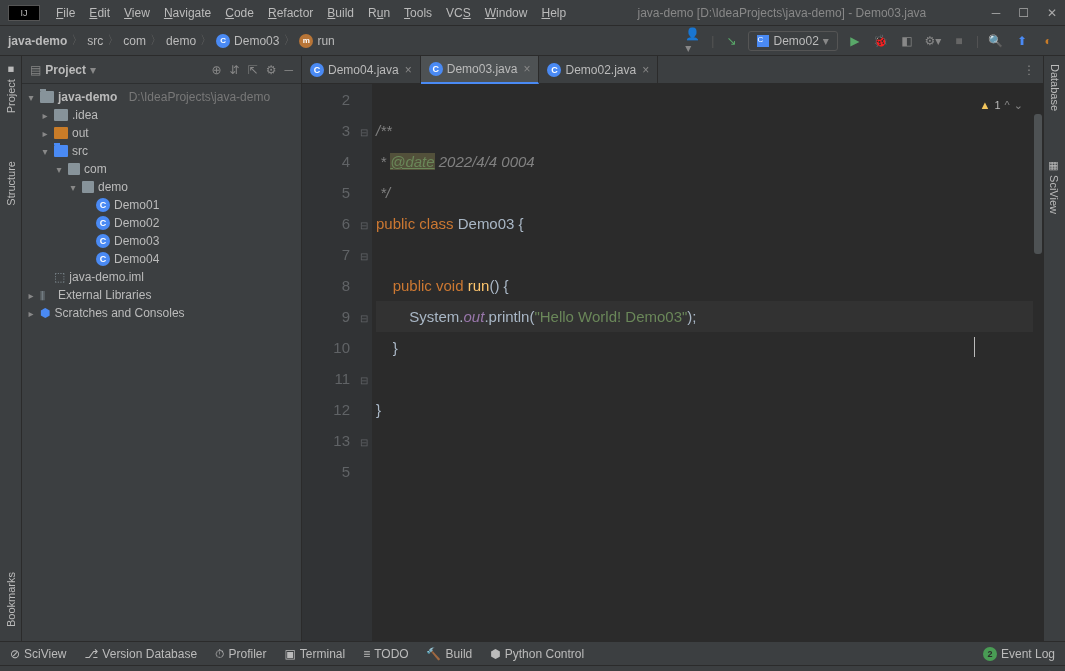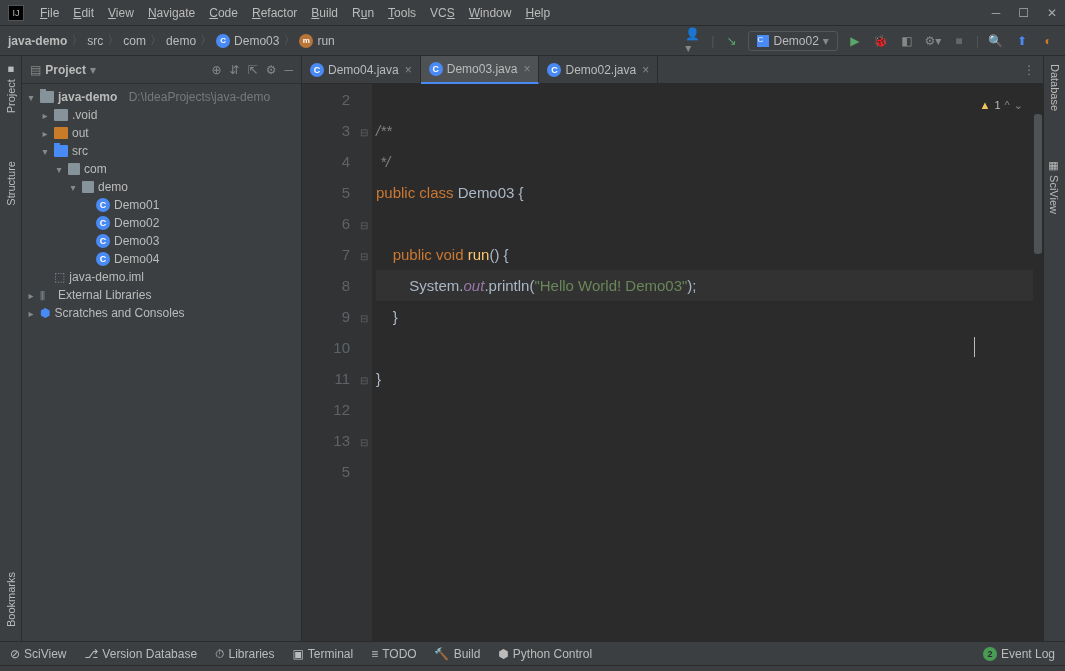--- a/index.html
+++ b/index.html
@@ -1,18 +1,18 @@
 <!DOCTYPE html>
 <html><head>
 <meta charset="utf-8">
 <style>
 * { margin:0; padding:0; box-sizing:border-box; font-family:"Segoe UI",Arial,sans-serif; }
 body { background:#3c3f41; color:#bbbbbb; font-size:12px; width:1065px; height:671px; overflow:hidden; position:relative; }
 .titlebar { height:26px; background:#3c3f41; display:flex; align-items:center; padding:0 8px; border-bottom:1px solid #2b2b2b; }
-.titlebar .logo { width:16px; height:16px; background:#000; border:1px solid #555; margin-right:10px; display:flex; align-items:center; justify-content:center; font-size:9px; }
+.titlebar .logo { width:32px; height:16px; background:#000; border:1px solid #555; margin-right:10px; display:flex; align-items:center; justify-content:center; font-size:9px; }
 .menubar { display:flex; gap:2px; }
 .menubar span { padding:2px 6px; cursor:pointer; }
 .menubar span u { text-decoration:underline; }
 .titlebar .title { flex:1; text-align:center; color:#888; font-size:12px; }
 .winbtns { display:flex; gap:18px; margin-left:auto; color:#aaa; }
 .navbar { height:30px; background:#3c3f41; border-bottom:1px solid #2b2b2b; display:flex; align-items:center; padding:0 8px; }
 .breadcrumb { display:flex; align-items:center; gap:4px; font-size:12px; }
 .breadcrumb .sep { color:#666; }
 .breadcrumb .ico { width:14px; height:14px; border-radius:50%; display:inline-flex; align-items:center; justify-content:center; font-size:8px; font-weight:bold; }
 .ico-c { background:#4a8af4; color:#fff; }
@@ -91,20 +91,21 @@
     <span><u>N</u>avigate</span>
     <span><u>C</u>ode</span>
     <span><u>R</u>efactor</span>
     <span><u>B</u>uild</span>
     <span>R<u>u</u>n</span>
     <span><u>T</u>ools</span>
     <span>VC<u>S</u></span>
     <span><u>W</u>indow</span>
     <span><u>H</u>elp</span>
   </div>
+  <div class="title">java-demo [D:\IdeaProjects\java-demo] - Demo03.java</div>
   <div class="winbtns">
     <span>─</span>
     <span>☐</span>
     <span>✕</span>
   </div>
 </div>
 
 <div class="navbar">
   <div class="breadcrumb">
     <b>java-demo</b>
@@ -167,21 +168,21 @@
     </div>
     <div class="tree">
       <div class="tree-row">
         <span class="arrow">▾</span><span class="folder-ico open"></span>
         <b>java-demo</b>&nbsp;
         <span class="dim">D:\IdeaProjects\java-demo</span>
       </div>
       <div class="tree-row ind1">
         <span class="arrow">▸</span>
           <span class="folder-ico"></span>
-        <span>.void</span>
+        <span>.idea</span>
       </div>
       <div class="tree-row ind1">
         <span class="arrow">▸</span>
           <span class="folder-ico out"></span>
         <span>out</span>
       </div>
       <div class="tree-row ind1">
         <span class="arrow">▾</span>
           <span class="folder-ico src open"></span>
         <span>src</span>
@@ -273,20 +274,21 @@
         <span class="fold-mark" style="top:33px">⊟</span>
         <span class="fold-mark" style="top:126px">⊟</span>
         <span class="fold-mark" style="top:157px">⊟</span>
         <span class="fold-mark" style="top:219px">⊟</span>
         <span class="fold-mark" style="top:281px">⊟</span>
         <span class="fold-mark" style="top:343px">⊟</span>
       </div>
       <div class="code">
         <div class="line"></div>
         <div class="line"><span class="cmt">/**</span></div>
+        <div class="line"><span class="cmt"> * </span><span class="doc-tag warn">@date</span><span class="cmt"> 2022/4/4 0004</span></div>
         <div class="line"><span class="cmt"> */</span></div>
         <div class="line"><span class="kw">public </span><span class="kw">class </span><span class="cls">Demo03 </span><span class="punct">{</span></div>
         <div class="line"></div>
         <div class="line">    <span class="kw">public </span><span class="kw">void </span><span class="method">run</span><span class="punct">() {</span></div>
         <div class="line highlight-line">        <span class="cls">System.</span><span class="field">out</span><span class="punct">.</span><span class="cls">println</span><span class="punct">(</span><span class="str">"Hello World! Demo03"</span><span class="punct">);</span></div>
         <div class="line"><span class="punct">    }</span></div>
         <div class="line"></div>
         <div class="line"><span class="punct">}</span></div>
         <div class="line"></div>
         <span class="cursor-caret" style="top:253px; left:602px;"></span>
@@ -313,21 +315,21 @@
   <div class="tool">
       <span>⊘</span>
       <span>SciView</span>
     </div>
   <div class="tool">
       <span>⎇</span>
       <span>Version Database</span>
     </div>
   <div class="tool">
       <span>⏱</span>
-      <span>Libraries</span>
+      <span>Profiler</span>
     </div>
   <div class="tool">
       <span>▣</span>
       <span>Terminal</span>
     </div>
   <div class="tool">
       <span>≡</span>
       <span>TODO</span>
     </div>
   <div class="tool">

